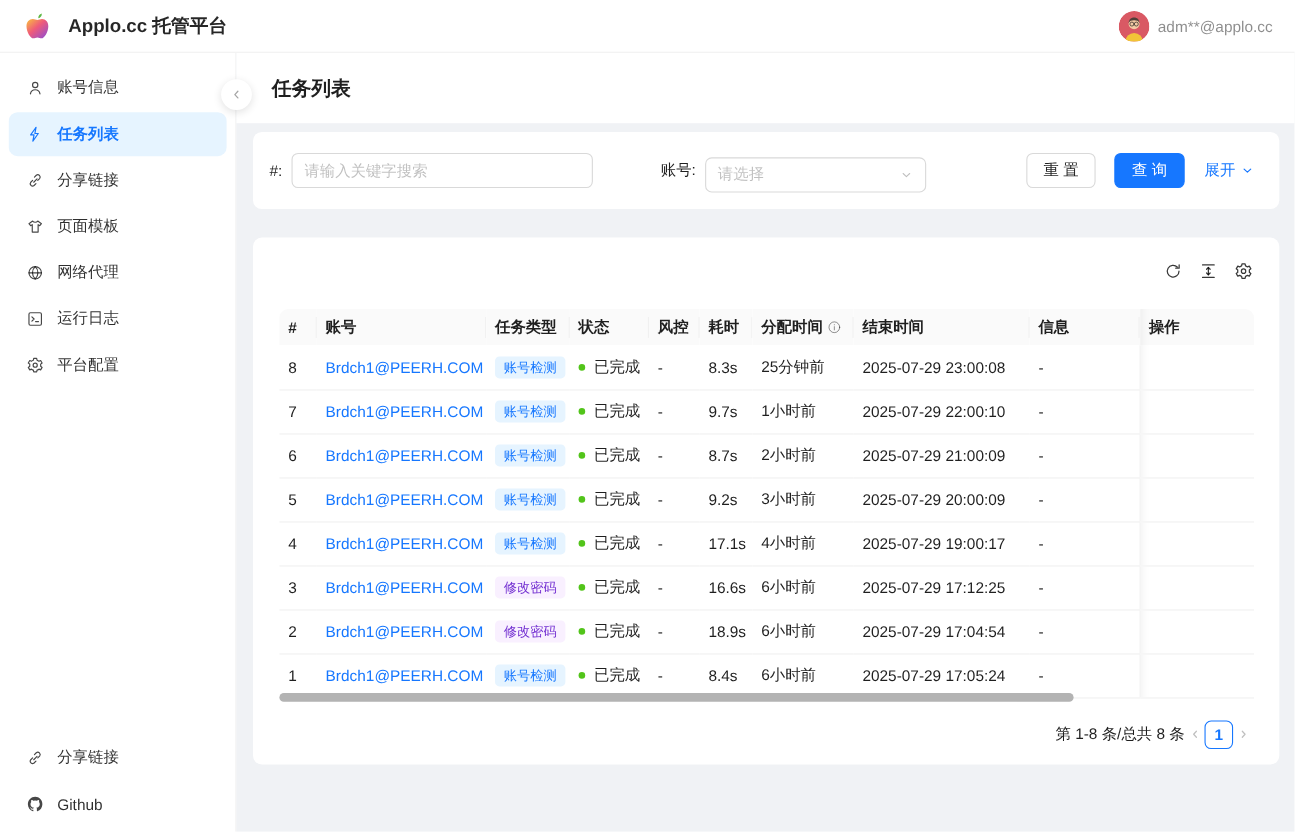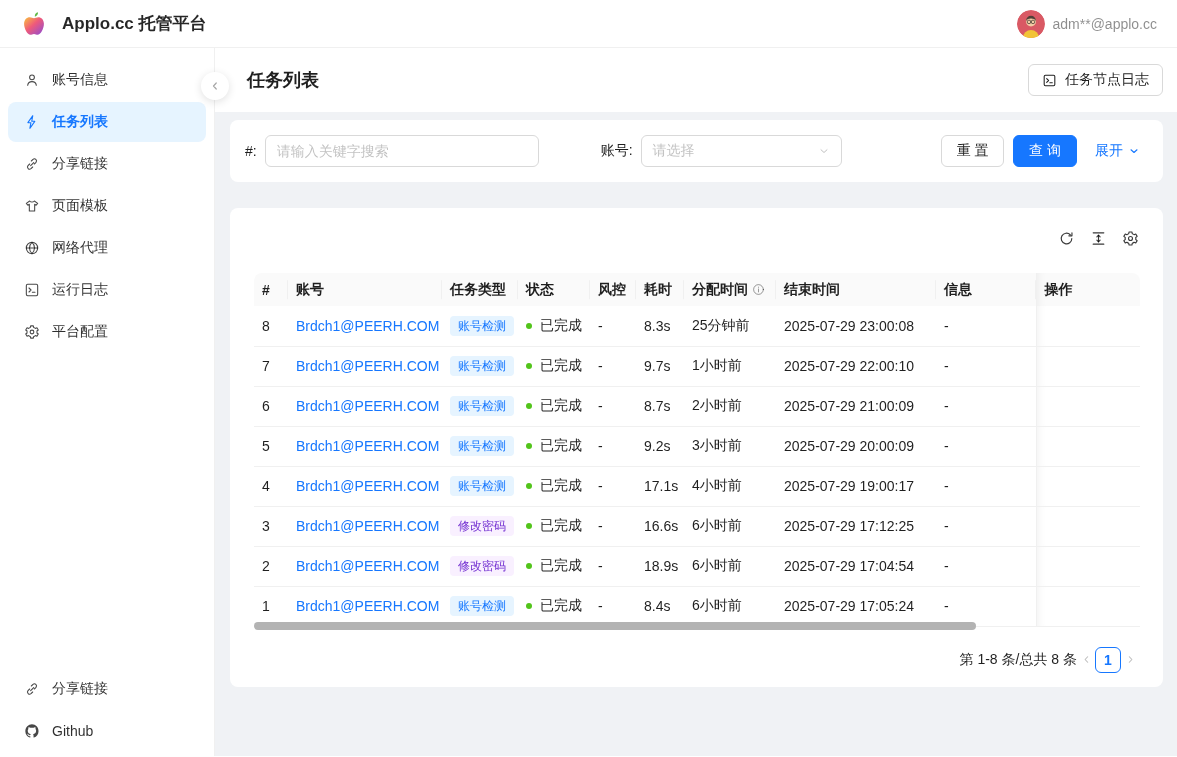--- a/index.html
+++ b/index.html
@@ -67,26 +67,26 @@
   .filter-item + .filter-item { margin-left:62px; }
   .filter-label { color:rgba(0,0,0,0.88); white-space:nowrap; }
   .text-input {
     width:274px; height:32px; border:1px solid #d9d9d9; border-radius:6px;
     padding:0 11px; font-size:14px; font-family:inherit; outline:none; color:rgba(0,0,0,0.88);
   }
   .text-input::placeholder { color:rgba(0,0,0,0.25); }
   .select-box {
     width:201px; height:32px; border:1px solid #d9d9d9; border-radius:6px; background:#fff;
     display:flex; align-items:center; justify-content:space-between; padding:0 11px;
-    color:rgba(0,0,0,0.25); cursor:pointer;
+    color:rgba(0,0,0,0.25); cursor:pointer;margin-top:8px;
   }
   .filter-actions { margin-left:auto; display:flex; align-items:center; gap:9px; }
   .btn { height:32px; border-radius:6px; font-size:14px; font-family:inherit; cursor:pointer; }
   .btn-default { min-width:63px; background:#fff; border:1px solid #d9d9d9; color:rgba(0,0,0,0.88); padding:0 7px; }
-  .btn-primary { min-width:62px; background:#1677ff; border:1px solid #1677ff; color:#fff; padding:0 15px; }
+  .btn-primary { min-width:62px; background:#1677ff; border:1px solid #1677ff; color:#fff; padding:0 15px;margin-left:8px; }
   .expand-link { color:#1677ff; display:flex; align-items:center; gap:5px; margin-left:9px; cursor:pointer; }
 
   
   .table-card { background:#fff; border-radius:8px; margin-top:26px; padding:15px 24px 14px; }
   .table-toolbar { display:flex; justify-content:flex-end; align-items:center; gap:15px; height:30px; margin-bottom:20px; }
   .table-toolbar .icon { color:rgba(0,0,0,0.78); cursor:pointer; }
 
   table.task-table { width:886px; border-collapse:collapse; table-layout:fixed; }
   .task-table thead th {
     background:#fafafa; font-weight:600; font-size:14px; text-align:left;
@@ -252,30 +252,20 @@
     <div class="collapse-btn">
       <span class="icon">
         <svg width="12" height="12" viewBox="0 0 24 24" fill="none" stroke="currentColor" stroke-width="2.4" stroke-linecap="round" stroke-linejoin="round">
             <path d="M14.5 6 9 12l5.5 6"></path>
           </svg>
       </span>
     </div>
 
     <div class="page-header">
       <div class="page-title">任务列表</div>
-      <button class="node-log-btn">
-        <span class="icon">
-          <svg width="15" height="15" viewBox="0 0 24 24" fill="none" stroke="currentColor" stroke-width="1.7" stroke-linecap="round" stroke-linejoin="round">
-              <rect x="3.5" y="3.5" width="17" height="17" rx="2"></rect>
-              <path d="M7.5 9l3 3-3 3"></path>
-              <path d="M12.5 15.5h4"></path>
-            </svg>
-        </span>
-        <span>任务节点日志</span>
-      </button>
     </div>
 
     <div class="page-body">
 
       <div class="filter-card">
         <div class="filter-item">
           <span class="filter-label">#:</span>
           <input class="text-input" type="text" placeholder="请输入关键字搜索" style="">
         </div>
         <div class="filter-item">

